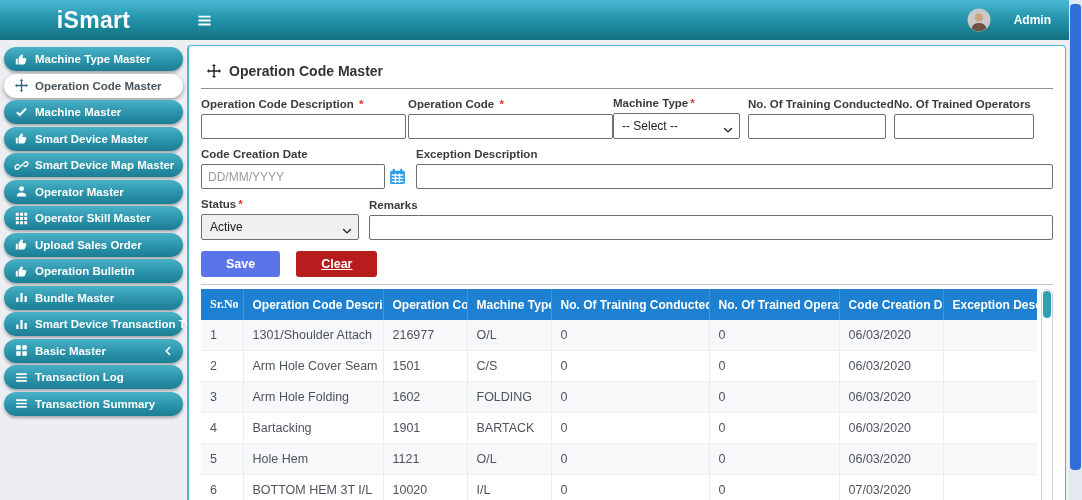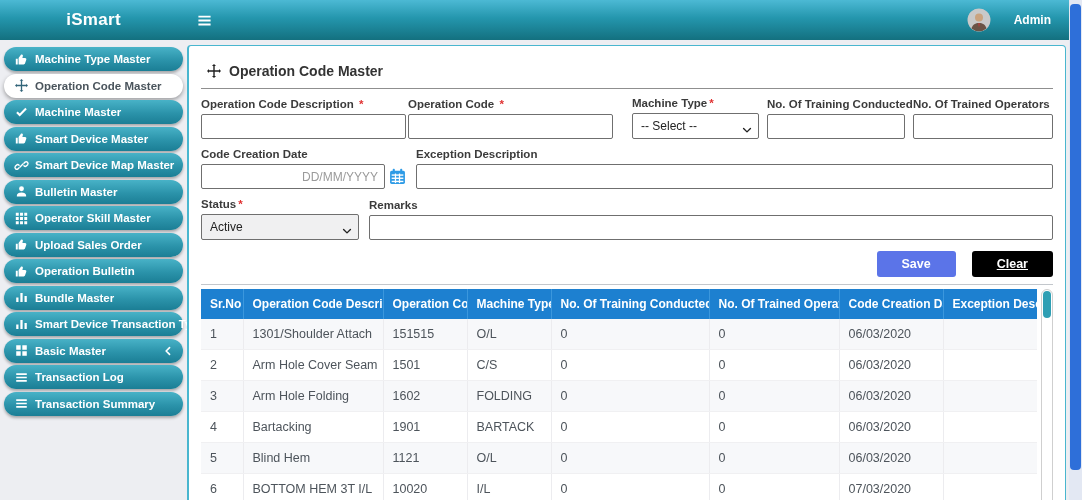--- a/index.html
+++ b/index.html
@@ -3,21 +3,21 @@
 <meta charset="utf-8">
 <style>
   * { margin:0; padding:0; box-sizing:border-box; }
   html,body { width:1082px; height:500px; overflow:hidden;
     font-family:"Liberation Sans","DejaVu Sans",sans-serif; background:#edeef2; }
 
   
   .topbar { position:absolute; left:0; top:0; right:13px; height:40px;
     background:linear-gradient(180deg,#4cb9d4 0%,#2496ad 45%,#13707f 100%);
     display:flex; align-items:center; z-index:5; }
-  .brand { width:187px; text-align:center; color:#fff; font-size:17px; font-weight:600; letter-spacing:.3px; }
+  .brand { width:187px; text-align:center; color:#fff; font-size:23px; font-weight:600; letter-spacing:.3px; }
   .hamburger { margin-left:10px; color:#fff; width:15px; height:15px; cursor:pointer; }
   .hamburger svg { width:15px; height:15px; }
   .topbar-right { margin-left:auto; margin-right:18px; display:flex; align-items:center; gap:23px; }
   .avatar { width:24px; height:24px; border-radius:50%; overflow:hidden; }
   .avatar svg { width:24px; height:24px; display:block; }
   .admin-label { color:#fff; font-size:12px; font-weight:700; }
 
   
   .page-scrollbar { position:absolute; right:0; top:0; width:13px; height:500px; background:#e3e8f3; z-index:9; }
   .page-scrollbar .thumb { position:absolute; left:1px; top:4px; width:11px; height:466px;
@@ -50,53 +50,53 @@
 
   
   .frow { display:flex; align-items:flex-end; }
   .frow.r1 { margin-top:8px; }
   .frow.r2, .frow.r3 { margin-top:9px; }
   .field { display:flex; flex-direction:column; }
   .field label { font-size:11.5px; font-weight:700; color:#3b3b3b; margin-bottom:4px; white-space:nowrap; }
   .req { color:#e03131; margin-left:2px; }
   .field input[type=text] { height:25px; border:1px solid #6f6f6f; border-radius:2px;
     font-size:12px; padding:0 6px; color:#333; width:100%;
-    font-family:"Liberation Sans","DejaVu Sans",sans-serif; outline:none;text-align:right; }
+    font-family:"Liberation Sans","DejaVu Sans",sans-serif; outline:none; }
   .f-ocd { width:205px; } .f-oc { width:205px; margin-left:2px; }
-  .f-mt { width:127px; margin-left:19px; } .f-tc { width:138px; margin-left:8px; }
+  .f-mt { width:127px; margin-left:0; } .f-tc { width:138px; margin-left:8px; }
   .f-to { width:140px; margin-left:8px; }
   .f-date { width:205px; } .f-exc { flex:1; margin-left:10px; }
   .f-status { width:158px; } .f-rem { flex:1; margin-left:10px; }
   .date-wrap { display:flex; align-items:center; }
   .date-wrap input { width:186px; }
   .date-wrap input::placeholder { color:#9a9a9a; }
   .cal-btn { width:17px; height:17px; margin-left:4px; cursor:pointer; }
   .cal-btn svg { width:17px; height:17px; }
   .sel-wrap { position:relative; }
   .sel-wrap select { width:100%; height:26px; border:1px solid #6f6f6f; border-radius:2px;
     font-size:12px; padding:0 28px 0 8px; color:#222; background:#fff; appearance:none;
     -webkit-appearance:none; font-family:"Liberation Sans","DejaVu Sans",sans-serif; outline:none; }
   .sel-wrap.gray select { background:#f0f0f1; }
   .sel-caret { position:absolute; right:7px; top:8px; width:10px; height:10px; color:#222; pointer-events:none; }
   .sel-caret svg { width:10px; height:10px; }
 
   
-  .btn-row { display:flex; justify-content:flex-end; gap:16px; margin:11px 0 7px 0; }
+  .btn-row { display:flex; justify-content:flex-start; gap:16px; margin:11px 0 7px 0; }
   .btn { border:none; border-radius:3px; color:#fff; font-size:12.5px; font-weight:700;
     padding:6px 25px; cursor:pointer; font-family:"Liberation Sans","DejaVu Sans",sans-serif; }
   .btn-save { background:#5b74e8; }
-  .btn-clear { background:#000000;text-decoration:underline; }
+  .btn-clear { background:#b91c1c;text-decoration:underline; }
 
   
   .table-zone { position:relative; margin-top:4px; }
   .table-scroll { width:836px; height:229px; overflow:hidden; }
   table { border-collapse:collapse; table-layout:fixed; width:852px; }
   thead th { background:#1d80d0; color:#fff; font-size:12px; font-weight:700; text-align:left;
     padding:8px 9px; border-left:1px solid #3b97dd; white-space:nowrap; overflow:hidden; }
-  thead th:first-child { border-left:none; }
+  thead th:first-child { border-left:none;font-family:Liberation Serif, serif; }
   tbody td { font-size:12.5px; color:#4d545b; padding:8px 9px; border-right:1px solid #ececef;
     border-bottom:1px solid #f0f0f2; white-space:nowrap; overflow:hidden; }
   tbody tr:nth-child(odd) { background:#f7f8fa; }
   tbody tr:nth-child(even) { background:#fff; }
 
   .v-scrollbar { position:absolute; left:840px; top:0; width:12px; height:227px;
     background:#fff; border:1px solid #cfcfcf; border-radius:6px; }
   .v-scrollbar .thumb { position:absolute; left:1px; top:1px; width:8px; height:27px;
     background:#2f9fb4; border-radius:5px; }
 </style>
@@ -169,21 +169,21 @@
       </span>
       <span class="lbl">Smart Device Map Master</span>
 
     </div>
     <div class="side-item">
       <span class="ic">
         <svg viewBox="0 0 16 16" fill="currentColor">
           <path d="M8 7.6a3 3 0 1 0 0-6 3 3 0 0 0 0 6zm0 1.7c-3.1 0-5.7 1.6-5.7 3.6v1.3h11.4v-1.3c0-2-2.6-3.6-5.7-3.6z"></path>
         </svg>
       </span>
-      <span class="lbl">Bulletin Master</span>
+      <span class="lbl">Operator Master</span>
 
     </div>
     <div class="side-item">
       <span class="ic">
         <svg viewBox="0 0 16 16" fill="currentColor">
           <path d="M1 1h3.6v3.6H1zM6.2 1h3.6v3.6H6.2zM11.4 1h3.6v3.6h-3.6zM1 6.2h3.6v3.6H1zM6.2 6.2h3.6v3.6H6.2zM11.4 6.2h3.6v3.6h-3.6zM1 11.4h3.6v3.6H1zM6.2 11.4h3.6v3.6H6.2zM11.4 11.4h3.6v3.6h-3.6z"></path>
         </svg>
       </span>
       <span class="lbl">Operator Skill Master</span>
 
@@ -359,21 +359,21 @@
               <th>No. Of Training Conducted</th>
               <th>No. Of Trained Operators</th>
               <th>Code Creation Date</th>
               <th>Exception Description</th>
             </tr>
           </thead>
         <tbody id="tbody-rows">
             <tr>
               <td>1</td>
               <td>1301/Shoulder Attach</td>
-              <td>151515</td>
+              <td>216977</td>
               <td>O/L</td>
               <td>0</td>
               <td>0</td>
               <td>06/03/2020</td>
               <td></td>
             </tr>
             <tr>
               <td>2</td>
               <td>Arm Hole Cover Seam</td>
               <td>1501</td>
@@ -398,21 +398,21 @@
               <td>Bartacking</td>
               <td>1901</td>
               <td>BARTACK</td>
               <td>0</td>
               <td>0</td>
               <td>06/03/2020</td>
               <td></td>
             </tr>
             <tr>
               <td>5</td>
-              <td>Blind Hem</td>
+              <td>Hole Hem</td>
               <td>1121</td>
               <td>O/L</td>
               <td>0</td>
               <td>0</td>
               <td>06/03/2020</td>
               <td></td>
             </tr>
             <tr>
               <td>6</td>
               <td>BOTTOM HEM 3T I/L</td>

